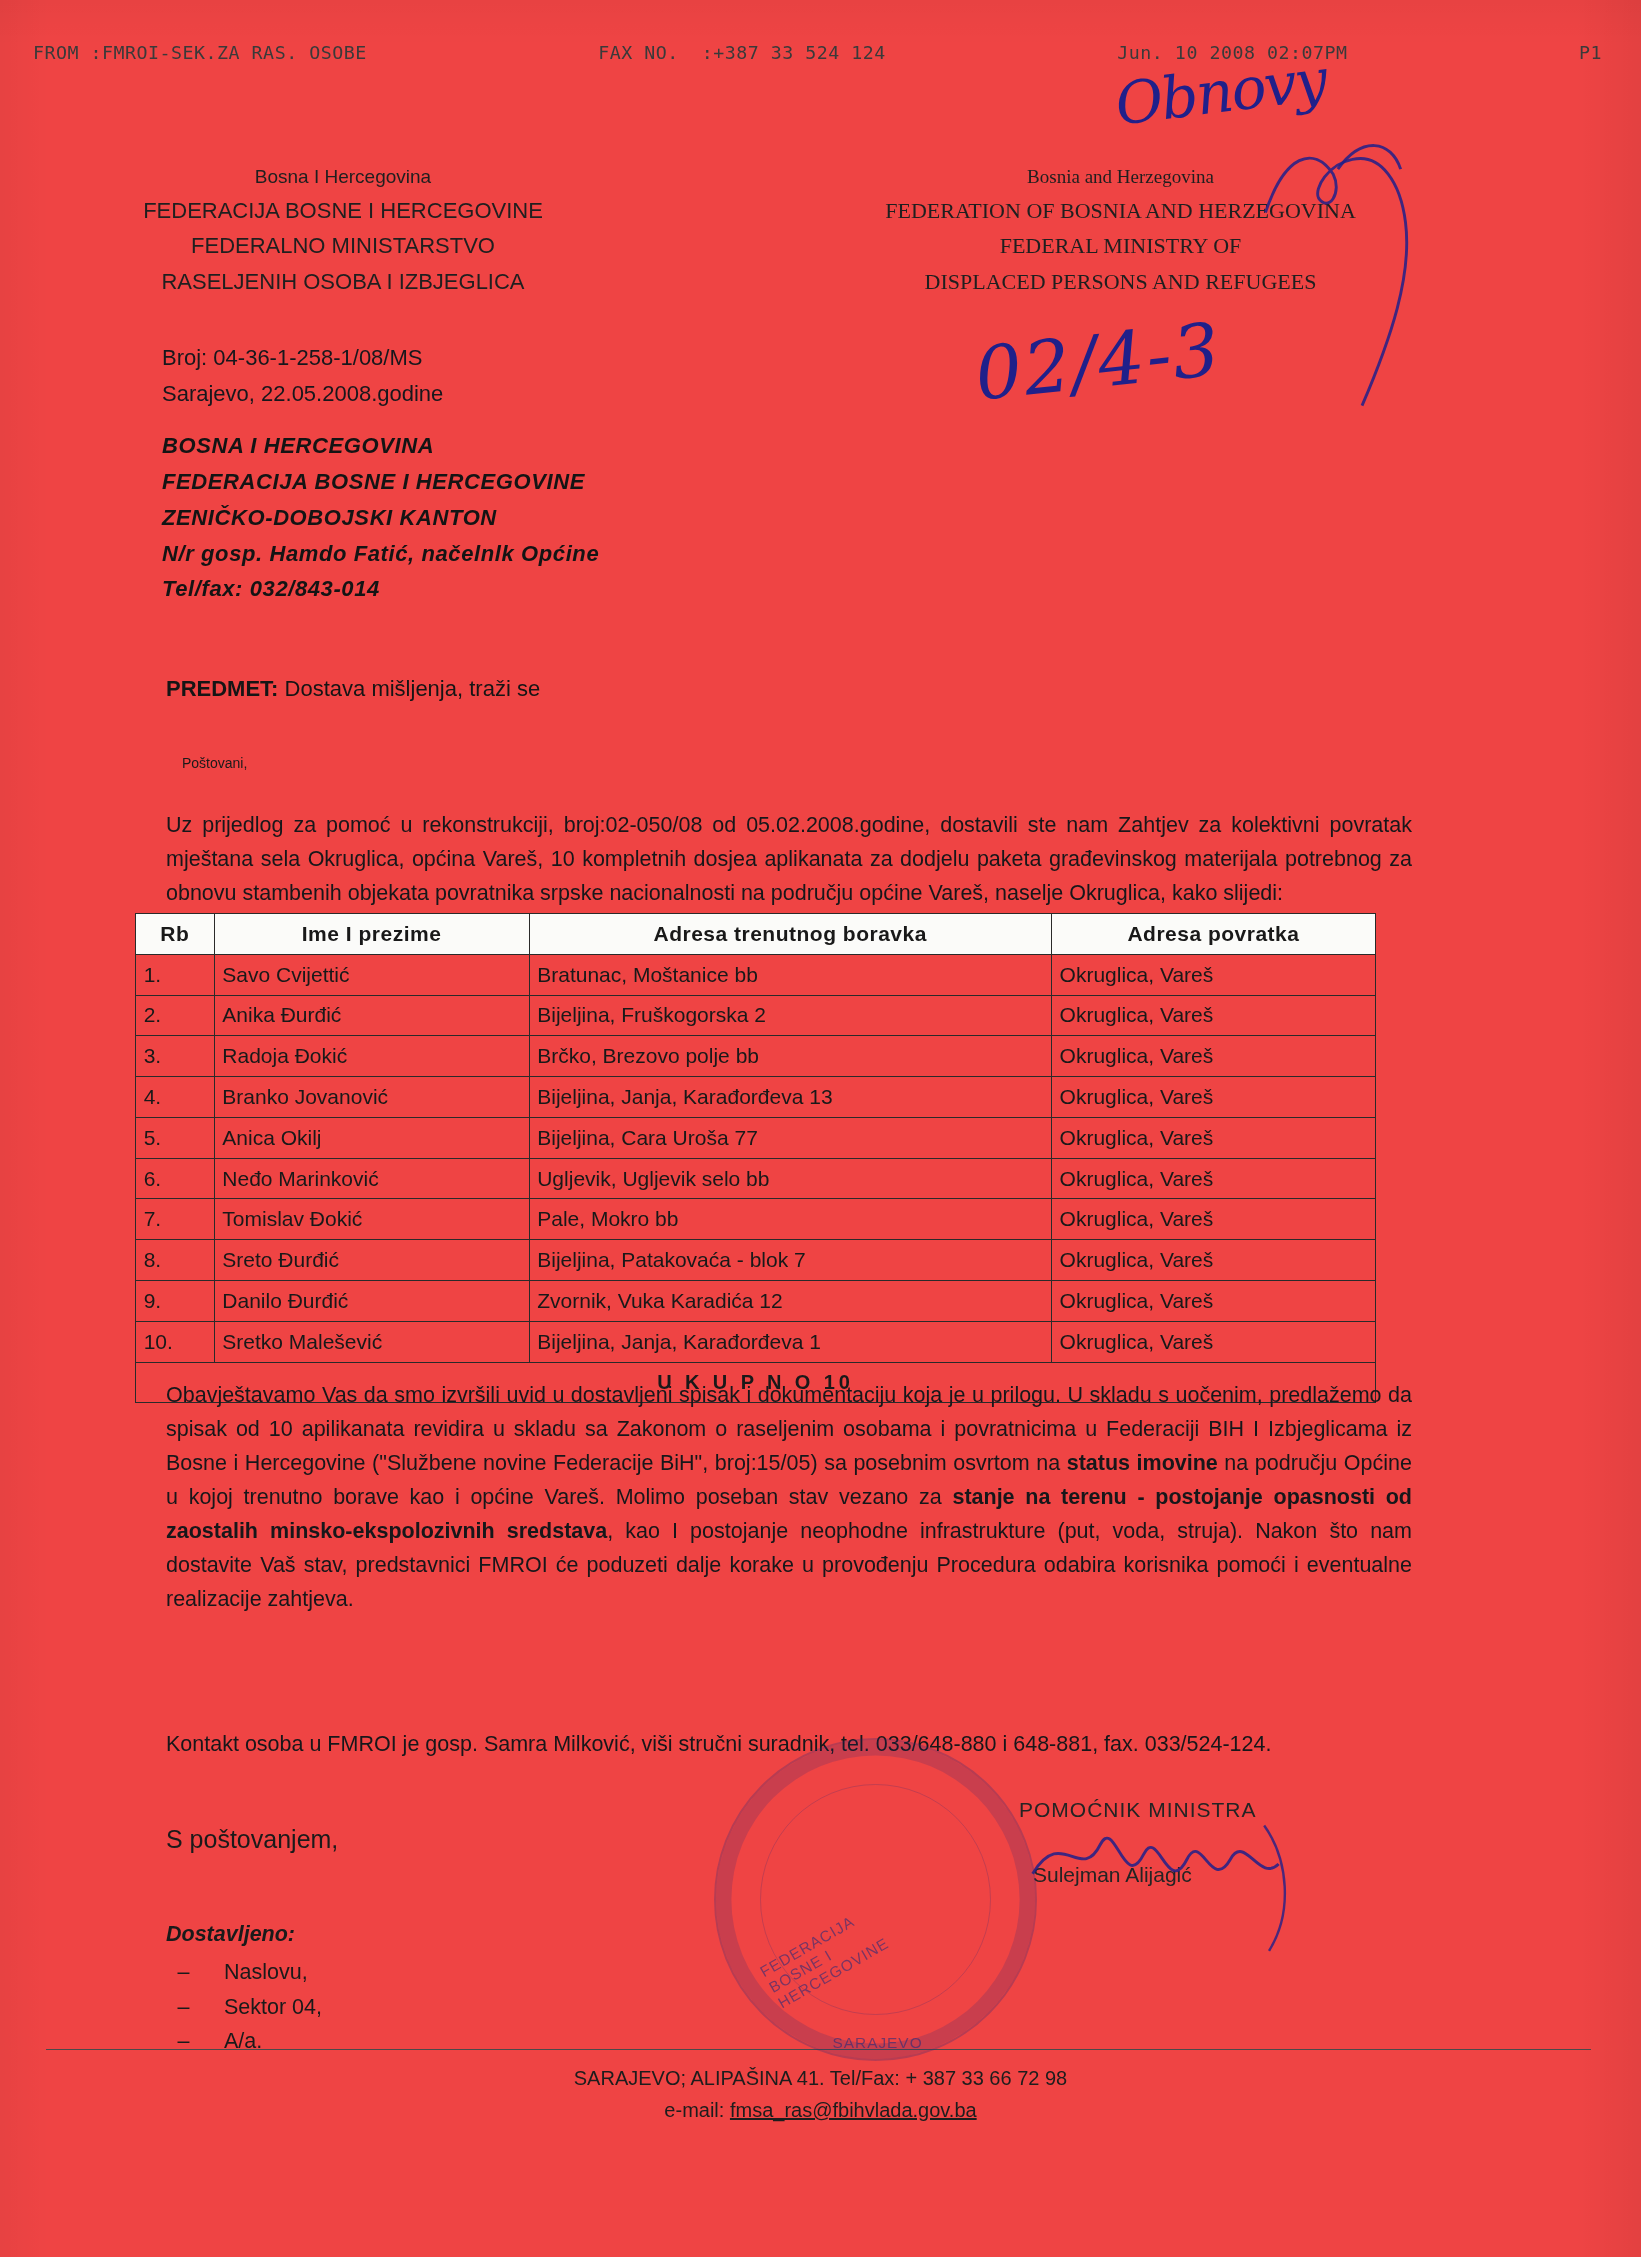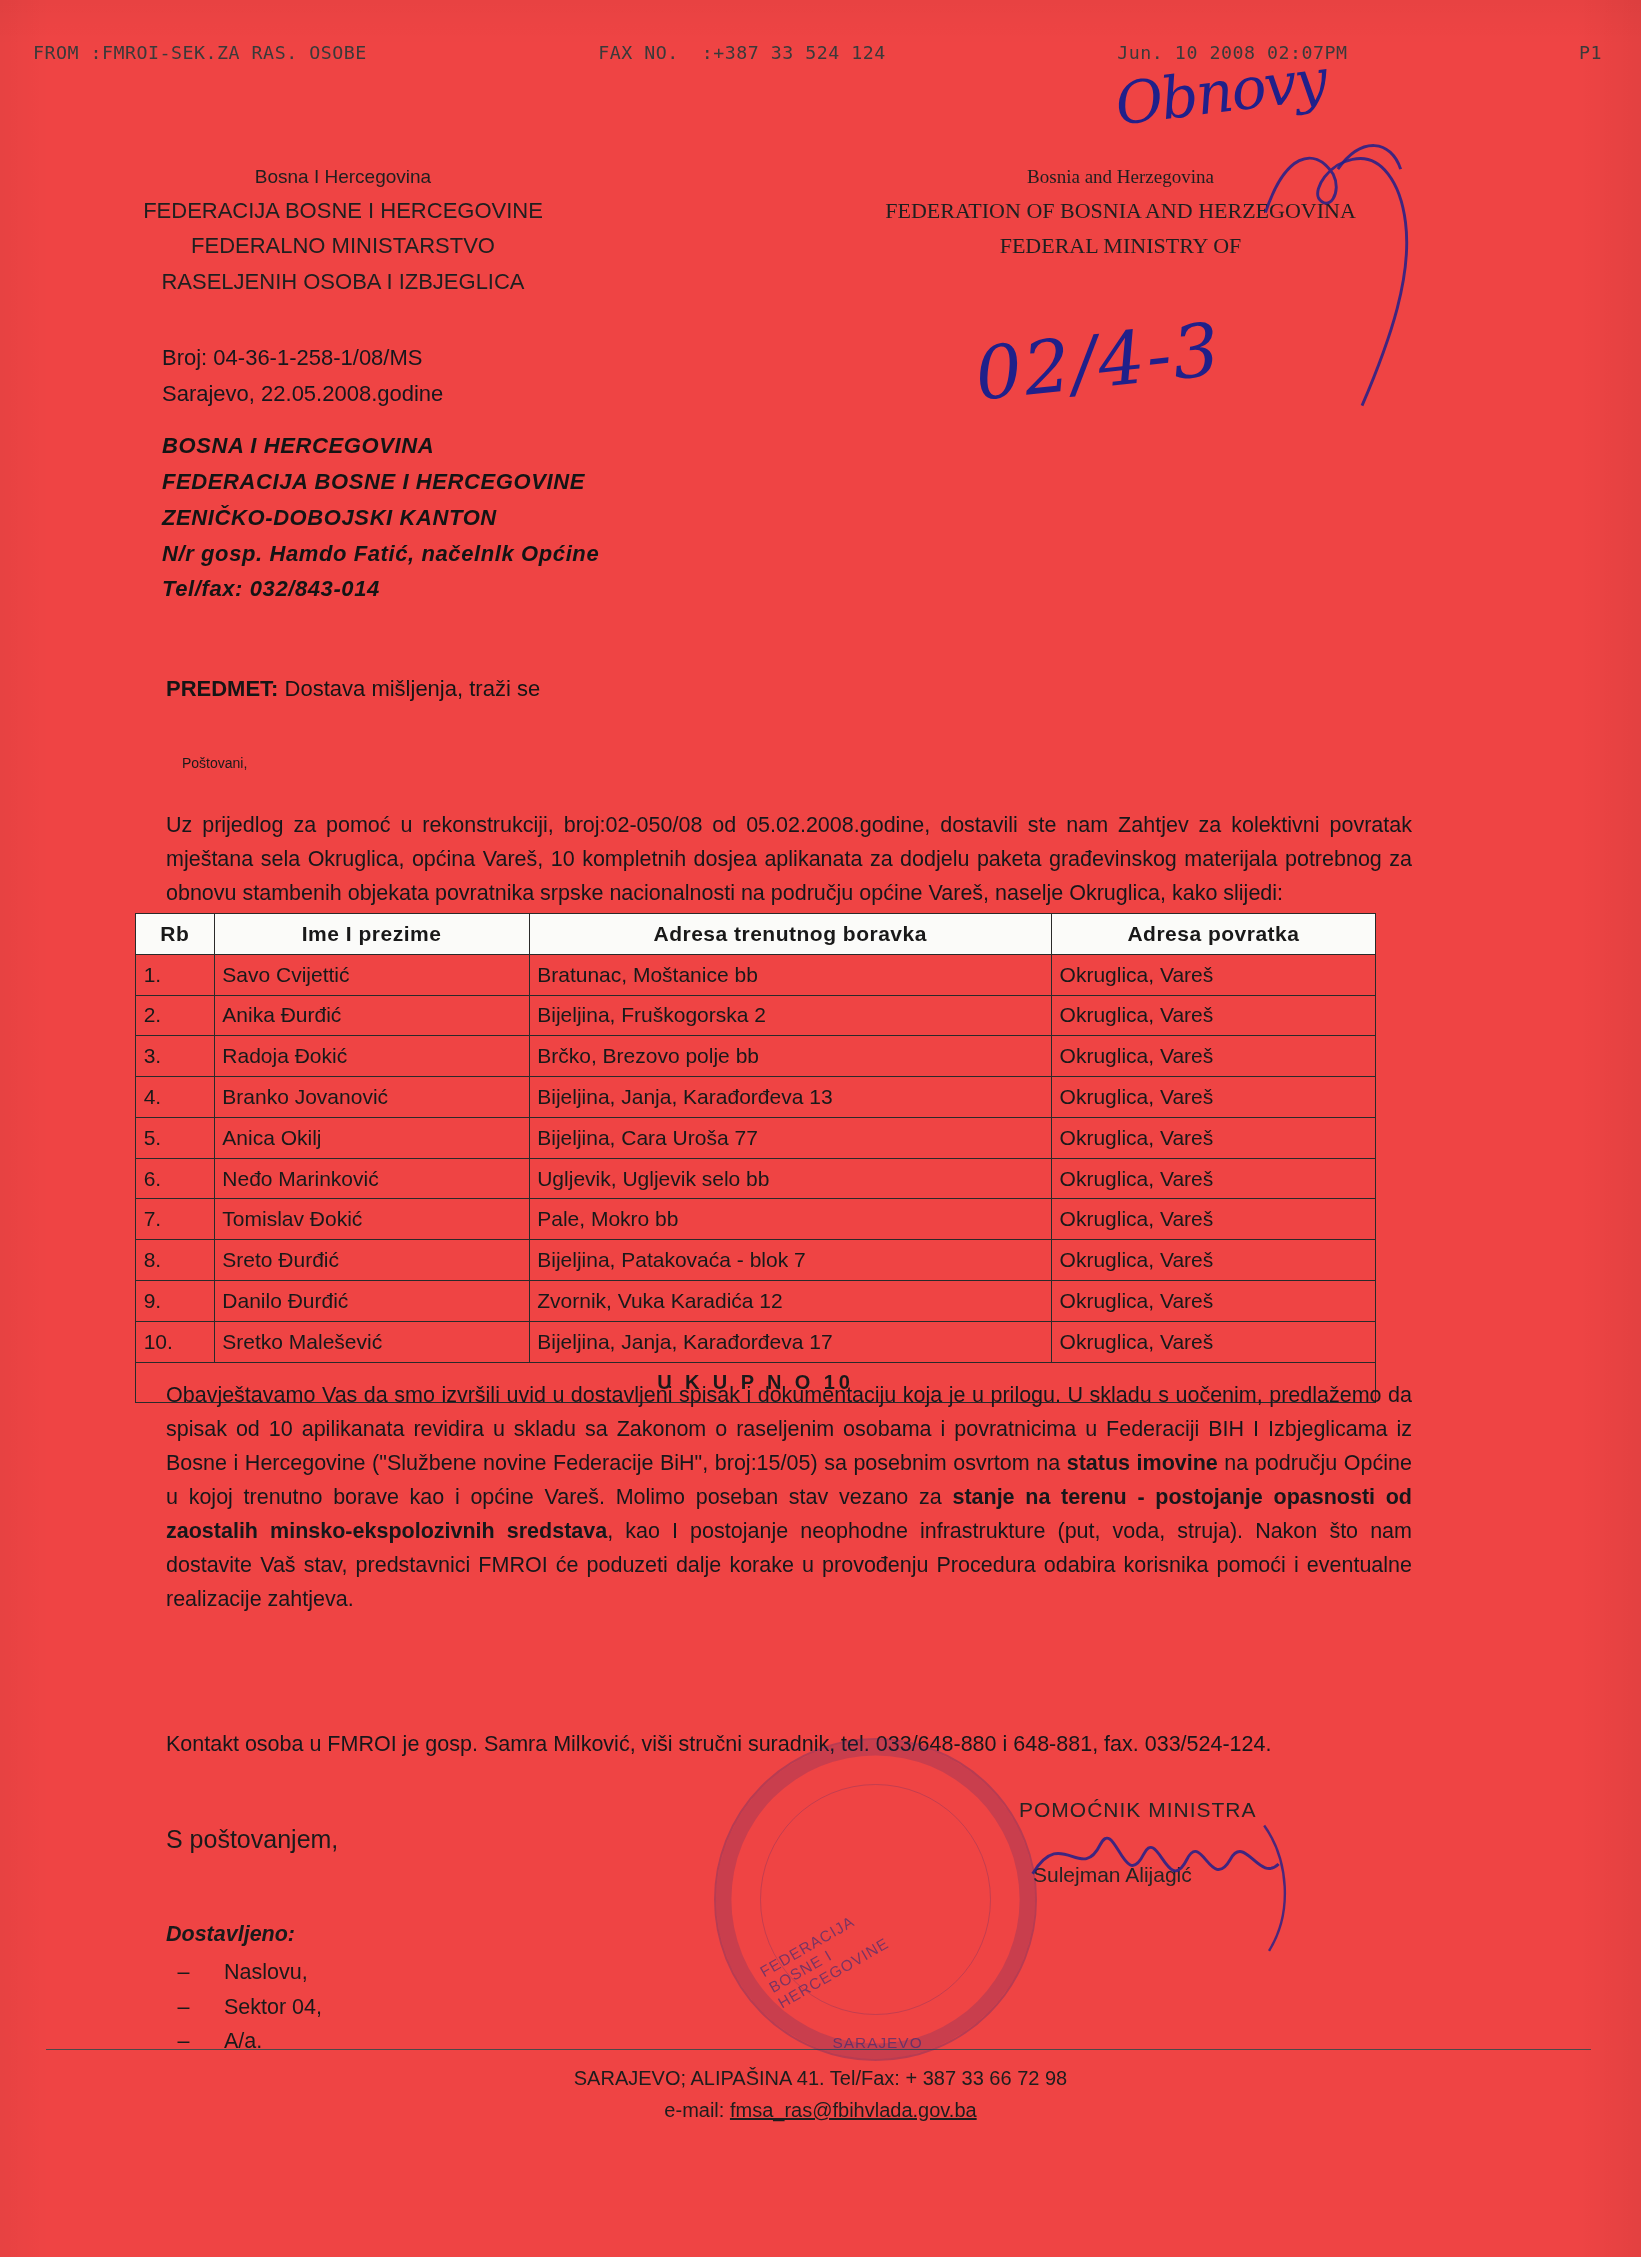--- a/index.html
+++ b/index.html
@@ -281,20 +281,21 @@
     <div class="small">Bosna I Hercegovina</div>
     <div>FEDERACIJA BOSNE I HERCEGOVINE</div>
     <div>FEDERALNO MINISTARSTVO</div>
     <div>RASELJENIH OSOBA I IZBJEGLICA</div>
   </div>
 
   <div class="org-right">
     <div class="small">Bosnia and Herzegovina</div>
     <div>FEDERATION OF BOSNIA AND HERZEGOVINA</div>
     <div>FEDERAL MINISTRY OF</div>
+    <div>DISPLACED PERSONS AND REFUGEES</div>
   </div>
 
   <div class="refblock">
     <div>Broj: 04-36-1-258-1/08/MS</div>
     <div>Sarajevo, 22.05.2008.godine</div>
   </div>
 
   <div class="addressee">
     <div>BOSNA I HERCEGOVINA</div>
     <div>FEDERACIJA BOSNE I HERCEGOVINE</div>
@@ -372,21 +373,21 @@
       </tr>
       <tr>
         <td class="rb">9.</td>
         <td class="name">Danilo Đurđić</td>
         <td class="cur">Zvornik, Vuka Karadića 12</td>
         <td class="ret">Okruglica, Vareš</td>
       </tr>
       <tr>
         <td class="rb">10.</td>
         <td class="name">Sretko Malešević</td>
-        <td class="cur">Bijeljina, Janja, Karađorđeva 17</td>
+        <td class="cur">Bijeljina, Janja, Karađorđeva 1</td>
         <td class="ret">Okruglica, Vareš</td>
       </tr>
     </tbody>
     <tfoot>
       <tr>
         <td colspan="4">U K U P N O   10</td>
       </tr>
     </tfoot>
   </table>
 

